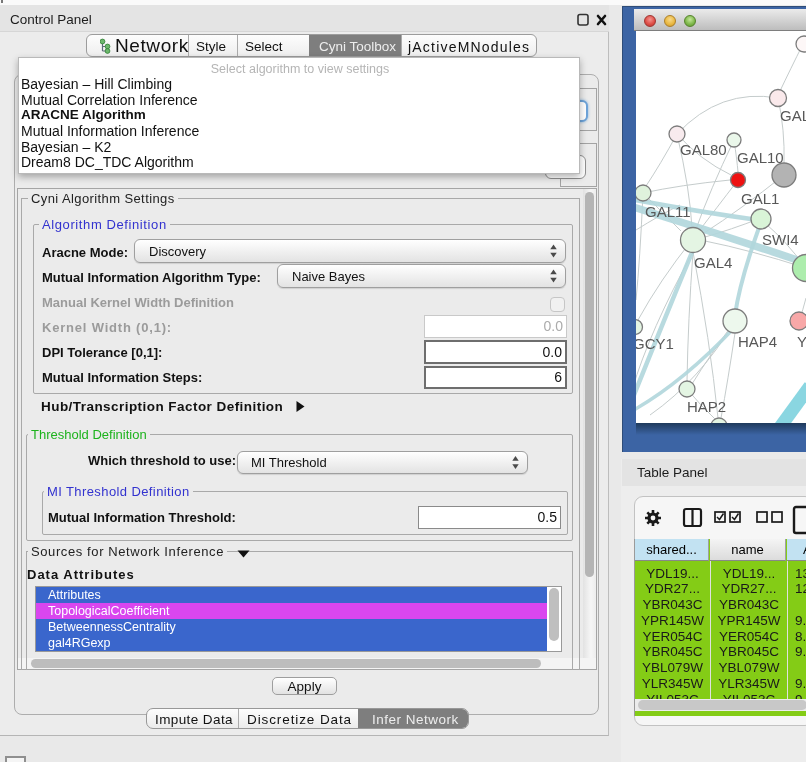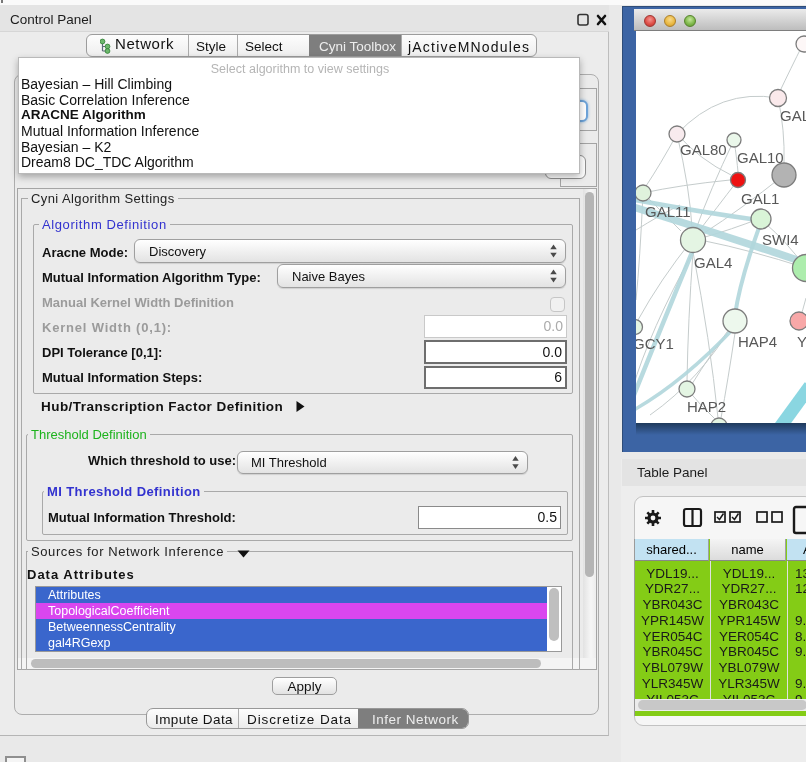--- a/index.html
+++ b/index.html
@@ -32,21 +32,21 @@
  <svg class="abs" style="left:576px;top:8px;" width="33" height="14" viewBox="0 0 33 14">
   <rect x="2" y="1.5" width="10" height="10.5" rx="2" fill="none" stroke="#333" stroke-width="1.6"></rect>
   <path d="M22 3 L29 11 M29 3 L22 11" stroke="#111" stroke-width="2.6" stroke-linecap="round"></path>
  </svg>
 
  <div class="abs" style="left:86px;top:29px;width:451px;height:23px;border:1px solid #9c9c9c;border-radius:6px;background:linear-gradient(#fdfdfd,#eeeeee);overflow:hidden;">
    <div class="abs" style="left:101px;top:0;width:1px;height:23px;background:#ababab;"></div>
    <div class="abs" style="left:150px;top:0;width:1px;height:23px;background:#ababab;"></div>
    <div class="abs" style="left:222px;top:0;width:92px;height:23px;background:#7e7e7e;"></div>
    <div class="abs" style="left:314px;top:0;width:1px;height:23px;background:#ababab;"></div>
-   <div class="lbl" style="left:28px;top:0;font-size:15px;letter-spacing:0.6px;">Network</div>
+   <div class="lbl" style="left:28px;top:0;font-size:19px;letter-spacing:0.6px;">Network</div>
    <div class="lbl" style="left:109px;top:4px;font-size:13.5px;">Style</div>
    <div class="lbl" style="left:158px;top:4px;font-size:13.5px;">Select</div>
    <div class="lbl" style="left:232px;top:4px;font-size:13.5px;color:#ededed;">Cyni Toolbox</div>
    <div class="lbl" style="left:321px;top:4px;font-size:14px;letter-spacing:1.2px;">jActiveMNodules</div>
    <svg class="abs" style="left:13px;top:3px;" width="12" height="16" viewBox="0 0 12 16">
      <path d="M2.5 5 L2.5 13 M2.5 8.5 L6 8.5 M2.5 13 L6 13" stroke="#5c6b7a" stroke-width="1.2" fill="none"></path>
      <circle cx="2.5" cy="3.5" r="2.4" fill="#6cb86c" stroke="#2e7d32" stroke-width="0.8"></circle>
      <circle cx="7.5" cy="8.5" r="2.4" fill="#6cb86c" stroke="#2e7d32" stroke-width="0.8"></circle>
      <circle cx="7.5" cy="13" r="2.4" fill="#6cb86c" stroke="#2e7d32" stroke-width="0.8"></circle>
    </svg>
@@ -114,21 +114,21 @@
  <div class="lbl b" style="left:88px;top:448px;">Which threshold to use:</div>
  <div class="combo" style="left:237px;top:446px;width:291px;height:23px;">
       <span style="position:absolute;left:13px;top:3px;">MI Threshold</span>
    <svg class="ar" width="9" height="23" viewBox="0 0 9 23">
         <path d="M4.5 4.5 L8 9.5 L1 9.5 Z" fill="#4a4a4a"></path>
         <path d="M4.5 18.5 L8 13.5 L1 13.5 Z" fill="#4a4a4a"></path>
       </svg>
     </div>
 
  <div class="grp" style="left:42px;top:486px;width:526px;height:44px;"></div>
- <div class="grplbl" style="left:44px;top:479px;color:#3232cf;letter-spacing:0.4px;font-weight:bold;">MI Threshold Definition</div>
+ <div class="grplbl" style="left:44px;top:479px;color:#3232cf;letter-spacing:0.4px;">MI Threshold Definition</div>
  <div class="lbl b" style="left:48px;top:505px;">Mutual Information Threshold:</div>
  <div class="field" style="left:418px;top:501px;width:143px;height:23px;border:1px solid #8a8a8a;line-height:20px;">0.5</div>
 
  <div class="abs" style="left:26px;top:546px;width:547px;height:119px;border:1px solid #a9a9a9;border-bottom:none;"></div>
  <div class="grplbl" style="left:28px;top:539px;color:#222;letter-spacing:0.6px;">Sources for Network Inference</div>
  <svg class="abs" style="left:237px;top:544px;" width="13" height="10" viewBox="0 0 13 10">
       <path d="M0.5 1.5 L12.5 1.5 L6.5 8.5 Z" fill="#111"></path>
     </svg>
 
  <div class="lbl b" style="left:27px;top:562px;letter-spacing:1px;">Data Attributes</div>
@@ -148,21 +148,21 @@
    <div class="abs" style="left:211px;top:0;width:112px;height:21px;background:#7e7e7e;"></div>
    <div class="lbl" style="left:8px;top:3px;font-size:13.5px;letter-spacing:0.4px;">Impute Data</div>
    <div class="lbl" style="left:100px;top:3px;font-size:13.5px;letter-spacing:0.9px;">Discretize Data</div>
    <div class="lbl" style="left:225px;top:3px;font-size:13.5px;letter-spacing:0.5px;color:#ededed;">Infer Network</div>
  </div>
 </div>
 
 <div class="abs" style="left:18px;top:57px;width:562px;height:117px;background:#fff;border:1px solid #b9b9b9;box-shadow:0 3px 7px rgba(0,0,0,0.3);z-index:5;">
   <div class="lbl" style="left:0;top:4px;width:562px;text-align:center;color:#b5b5b5;font-size:12.5px;">Select algorithm to view settings</div>
   <div class="lbl" style="left:2px;top:18px;font-size:14px;">Bayesian – Hill Climbing</div>
-  <div class="lbl" style="left:2px;top:34px;font-size:14px;">Basic Correlation Inference</div>
+  <div class="lbl" style="left:2px;top:34px;font-size:14px;">Mutual Correlation Inference</div>
   <div class="lbl b" style="left:2px;top:49px;font-size:13.5px;">ARACNE Algorithm</div>
   <div class="lbl" style="left:2px;top:65px;font-size:14px;">Mutual Information Inference</div>
   <div class="lbl" style="left:2px;top:81px;font-size:14px;">Bayesian – K2</div>
   <div class="lbl" style="left:2px;top:96px;font-size:14px;">Dream8 DC_TDC Algorithm</div>
 </div>
 
 <div class="abs" style="left:5px;top:756px;width:21px;height:12px;border:2px solid #8f8f8f;background:#f5f5f5;"></div>
 
 <div class="abs" style="left:622px;top:6px;width:184px;height:446px;background:#3c64a4;border-left:1px solid #2e4c78;border-top:1px solid #2e4c78;"></div>
 <div class="abs" style="left:634px;top:9px;width:172px;height:22px;background:linear-gradient(#ebebeb,#bdbdbd);border-bottom:1px solid #7e7e7e;"></div>

